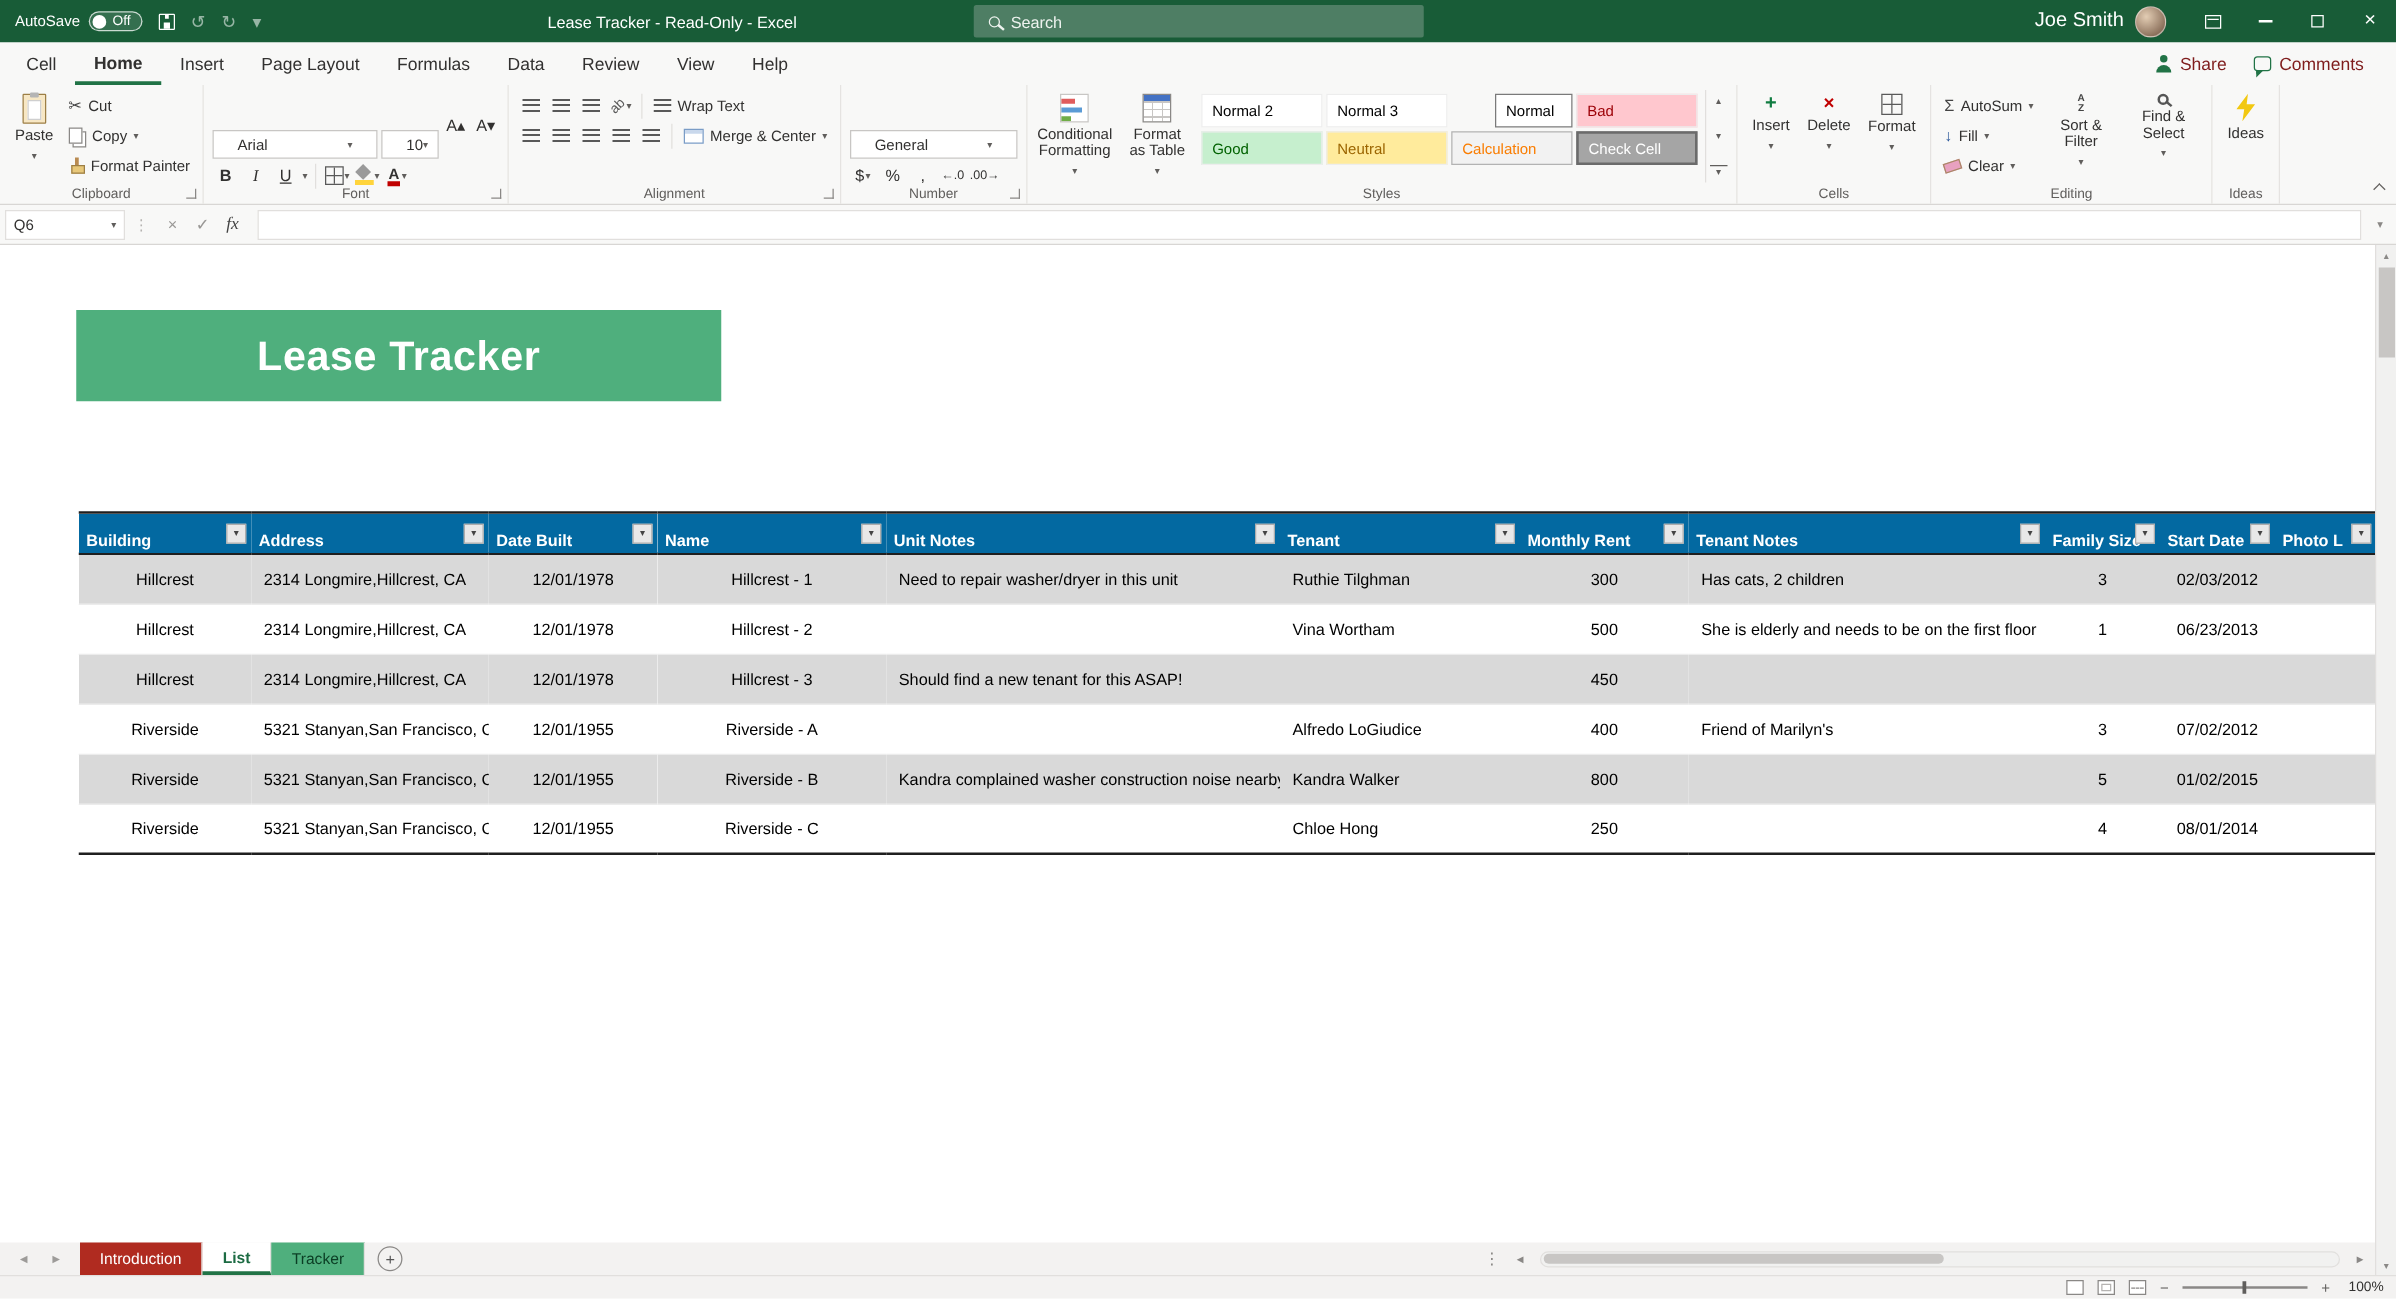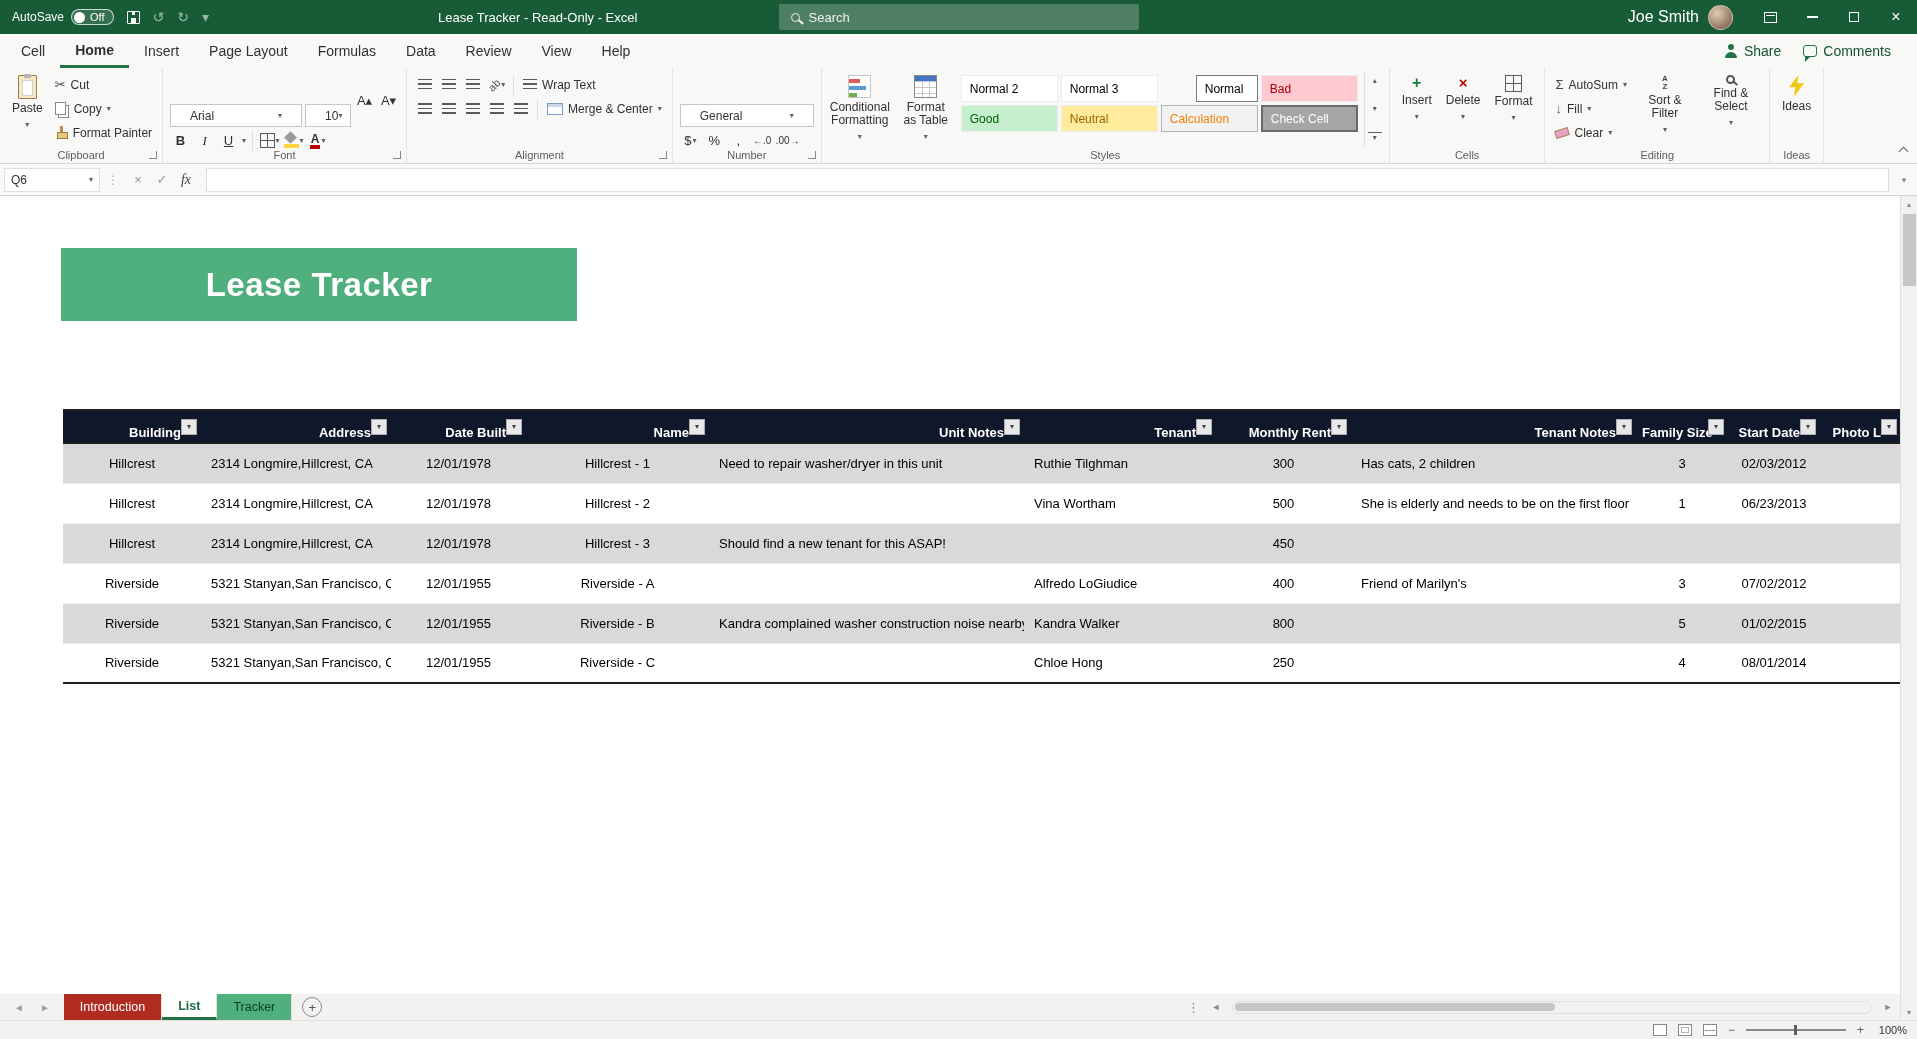--- a/index.html
+++ b/index.html
@@ -28,21 +28,21 @@
   .icn-ribbonopt { width:13px; height:11px; border:1.4px solid #fff; position:relative; }
   .icn-ribbonopt::after { content:""; position:absolute; left:1px; right:1px; top:2px; height:1.4px; background:#fff; }
   .icn-min { width:11px; height:1.6px; background:#fff; }
   .icn-max { width:10px; height:10px; border:1.4px solid #fff; }
   .icn-close { font-size:16px; line-height:16px; }
 
   
   .tabrow { position:absolute; top:34px; left:0; right:0; height:34px; background:#f8f8f7; display:flex; align-items:stretch; padding-left:6px; }
   .tab { display:flex; align-items:center; padding:0 15px; font-size:14px; color:#323130; }
   .tab.active { font-weight:700; border-bottom:3px solid #217346; }
-  .tabrow-right { margin-left:auto; display:flex; align-items:center; gap:22px; padding-right:26px; color:#14532d; font-size:14px;justify-content:flex-end; }
+  .tabrow-right { margin-left:auto; display:flex; align-items:center; gap:22px; padding-right:26px; color:#7f1d1d; font-size:14px;justify-content:flex-end; }
   .tr-btn { display:flex; align-items:center; gap:6px; }
   .icn-share { width:14px; height:14px; position:relative; }
   .icn-share::before { content:""; position:absolute; top:0; left:4px; width:6px; height:6px; border-radius:50%; background:#217346; }
   .icn-share::after { content:""; position:absolute; bottom:0; left:1px; width:12px; height:6px; border-radius:6px 6px 0 0; background:#217346; }
   .icn-bubble { width:14px; height:12px; border:1.6px solid #217346; border-radius:3px; position:relative; }
   .icn-bubble::after { content:""; position:absolute; left:1px; bottom:-6px; border:3px solid transparent; border-top-color:#217346; border-left-color:#217346; }
 
   
   .ribbon { position:absolute; top:68px; left:0; right:0; height:96px; background:#f8f8f7; border-bottom:1px solid #d8d6d4; display:flex; }
   .group { position:relative; display:flex; flex-direction:column; padding:4px 7px 17px; border-right:1px solid #e5e3e1; }
@@ -110,21 +110,21 @@
   .fb-sep { color:#b5b3b1; margin:0 7px; font-size:12px; }
   .fb-btn { width:24px; text-align:center; color:#9a9896; font-size:13px; }
   .fb-fx { font-family:"Liberation Serif",serif; font-style:italic; color:#444; font-size:14px; }
   .fb-input { flex:1; height:24px; background:#fff; border:1px solid #e1dfdd; margin:0 6px 0 8px; padding:0 6px; display:flex; align-items:center; }
   .fb-expand { width:18px; text-align:center; color:#8a8886; font-size:9px; margin-right:4px; }
 
   
   .grid { position:absolute; top:196px; left:0; width:1900px; height:798px; background:#fff; overflow:hidden; }
   .banner { position:absolute; left:61px; top:52px; width:516px; height:73px; background:#4FAF7D; display:flex; align-items:center; justify-content:center; color:#fff; font-size:33px; font-weight:700; letter-spacing:.5px; }
   table.lease { position:absolute; left:63px; top:213px; width:1838px; border-collapse:collapse; table-layout:fixed; font-size:13px; color:#000; }
-  table.lease thead th { height:33px; background:#0f172a; color:#fff; font-weight:700; font-size:13px; text-align:right; position:relative; border-top:2px solid #1f1f1f; border-bottom:2px solid #1f1f1f; padding:12px 20px 0 6px; white-space:nowrap; overflow:hidden; }
+  table.lease thead th { height:33px; background:#0369a1; color:#fff; font-weight:700; font-size:13px; text-align:left; position:relative; border-top:2px solid #1f1f1f; border-bottom:2px solid #1f1f1f; padding:12px 20px 0 6px; white-space:nowrap; overflow:hidden; }
   table.lease td { height:40px; padding:0 10px; white-space:nowrap; overflow:hidden; border-bottom:1px solid #ececec; }
   tr.row-band td { background:#D9D9D9; }
   table.lease tbody tr:last-child td { border-bottom:2.5px solid #1f1f1f; }
   .a-l { text-align:left; } .a-c { text-align:center; }
   .filter-btn { position:absolute; right:4px; top:50%; transform:translateY(-50%); width:16px; height:16px; background:#e8e8e8; border:1px solid #adadad; color:#444; font-size:8px; display:flex; align-items:center; justify-content:center; }
 
   
   .vscroll { position:absolute; top:196px; right:0; width:17px; height:824px; background:#f1f1f0; border-left:1px solid #e1dfdd; display:flex; flex-direction:column; align-items:center; z-index:5; }
   .vs-btn { height:16px; display:flex; align-items:center; justify-content:center; color:#8a8886; font-size:8px; width:100%; }
   .vs-thumb { width:13px; height:72px; background:#c8c6c4; margin-top:2px; }

